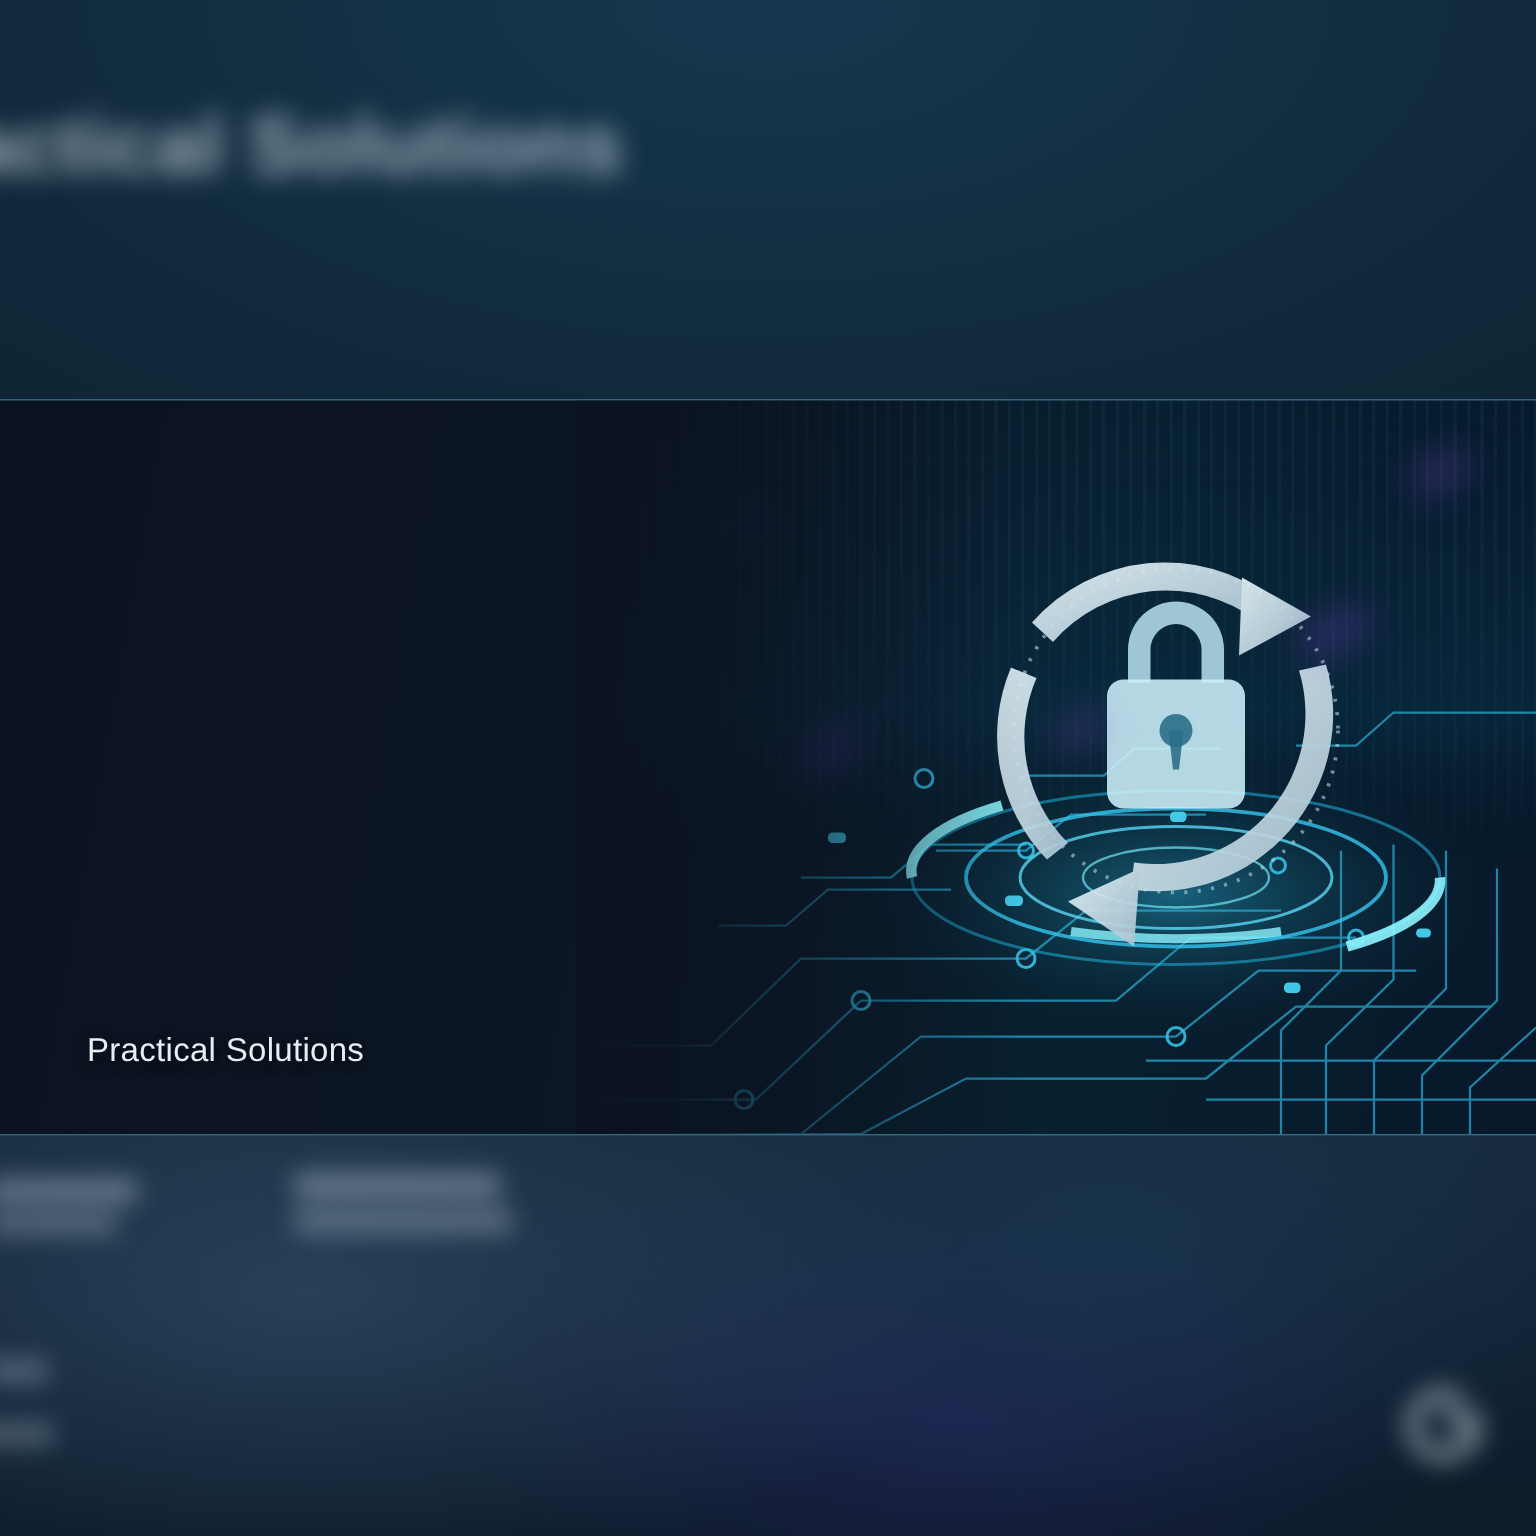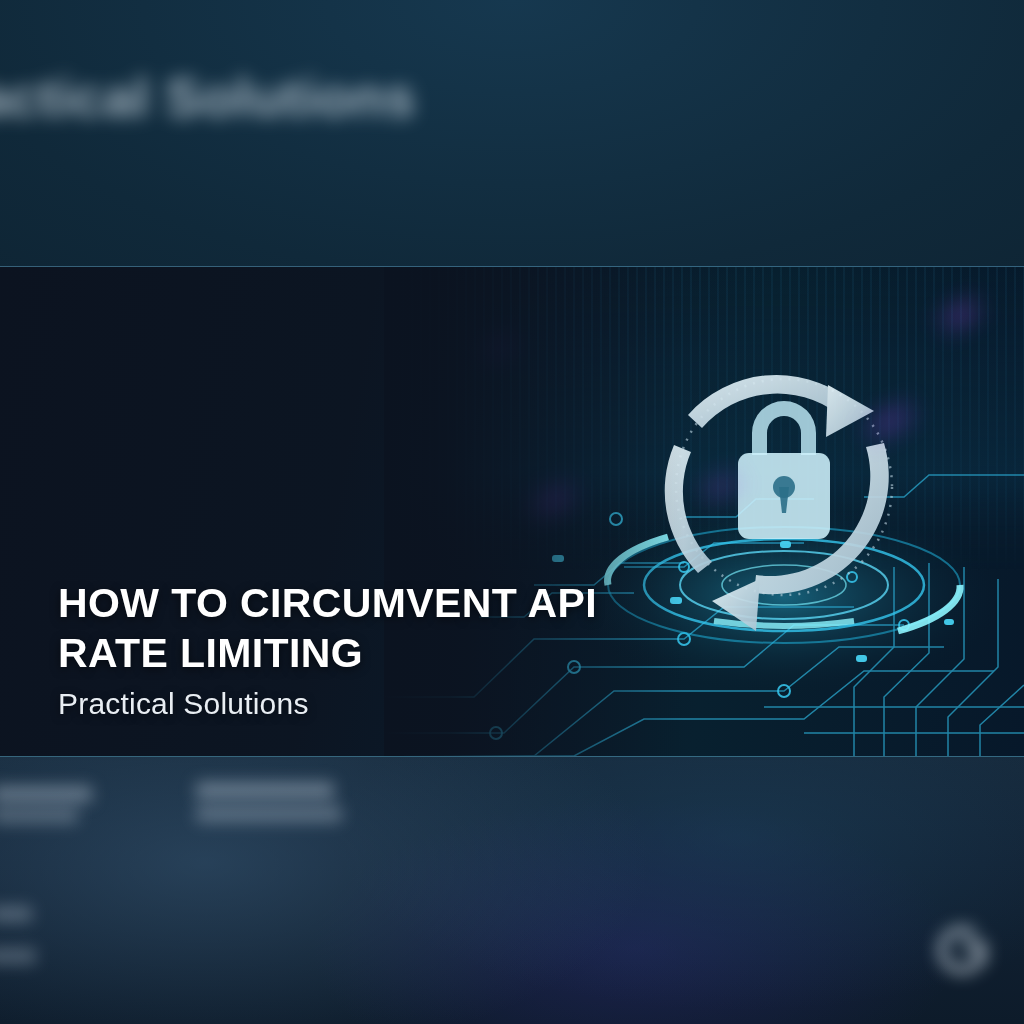--- a/index.html
+++ b/index.html
@@ -41,21 +41,21 @@
     -webkit-mask-image:linear-gradient(180deg,rgba(0,0,0,.9) 0%,rgba(0,0,0,.95) 45%,rgba(0,0,0,0) 62%);}
   .art svg{position:absolute;inset:0;width:100%;height:100%;}
   .fade-left{position:absolute;left:0;top:0;width:300px;height:489px;
     background:linear-gradient(90deg,#0b1320 0%,rgba(11,19,32,.92) 22%,rgba(11,19,32,.45) 62%,rgba(11,19,32,0) 100%);}
   .glow-purple{position:absolute;border-radius:50%;filter:blur(13px);}
 
   
   .headline{position:absolute;left:58px;top:311px;
     font-size:41px;line-height:50px;font-weight:700;color:#ffffff;
     letter-spacing:.4px;text-shadow:0 2px 10px rgba(0,0,0,.55);}
-  .subhead{position:absolute;left:58px;top:420px;font-size:30px;color:#e9eef3;
+  .subhead{position:absolute;left:58px;top:420px;font-size:22px;color:#e9eef3;
     font-weight:400;letter-spacing:.2px;text-shadow:0 2px 8px rgba(0,0,0,.5);}
 </style>
 </head>
 <body>
 
 <div id="stage">
 
   <div class="page-bg"></div>
 
   <div class="blur-text" style="left:-22px;top:66px;font-size:54px;">actical Solutions</div>
@@ -166,20 +166,16 @@
 
       <div class="glow-purple" style="left:556px;top:42px;width:40px;height:12px;background:#9b4ae0;opacity:.65;transform:rotate(-32deg);"></div>
       <div class="glow-purple" style="left:480px;top:148px;width:52px;height:13px;background:#8b3fd6;opacity:.6;transform:rotate(-30deg);"></div>
       <div class="glow-purple" style="left:146px;top:226px;width:46px;height:14px;background:#8b3fd6;opacity:.55;transform:rotate(-28deg);"></div>
       <div class="glow-purple" style="left:318px;top:214px;width:38px;height:12px;background:#9645d8;opacity:.5;transform:rotate(-28deg);"></div>
       <div class="glow-purple" style="left:96px;top:76px;width:34px;height:11px;background:#7f3bc8;opacity:.42;transform:rotate(-30deg);"></div>
 
       <div class="fade-left"></div>
     </div>
 
-    <div class="headline">
-      <div>HOW TO CIRCUMVENT API</div>
-      <div>RATE LIMITING</div>
-    </div>
     <div class="subhead">Practical Solutions</div>
 
   </div>
 </div>
 
 </body></html>

